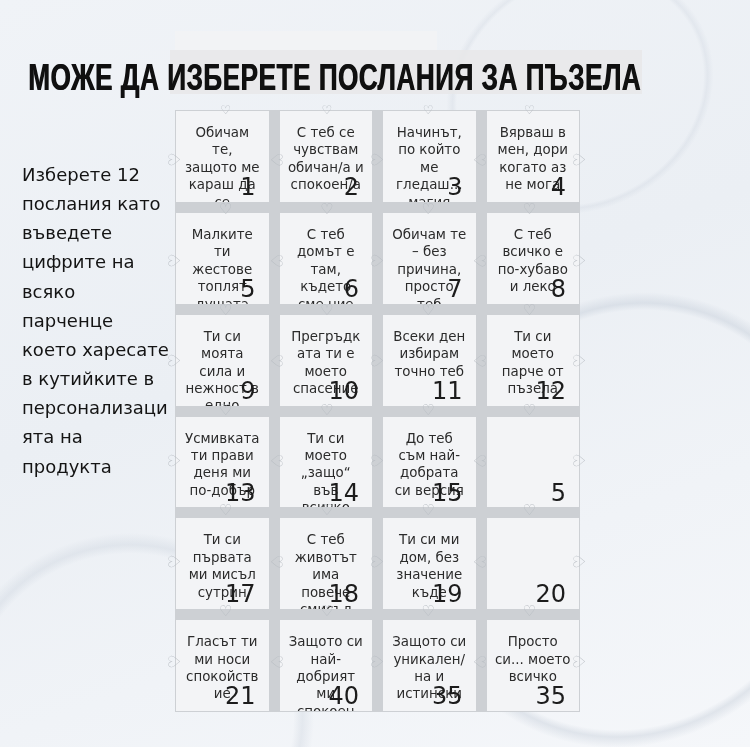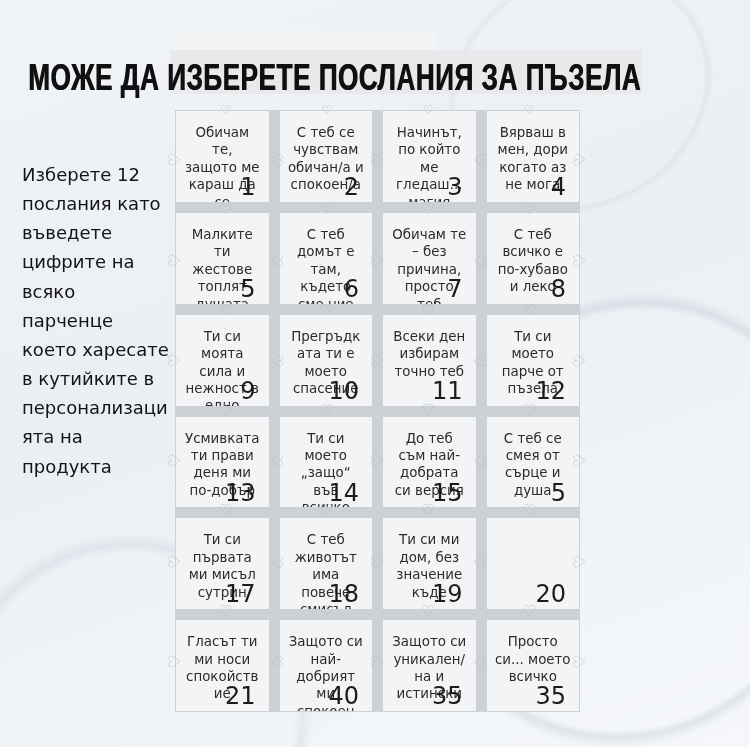--- a/index.html
+++ b/index.html
@@ -151,21 +151,20 @@
         </div>
         <div class="cell">
           <div class="msg">Ти си моето „защо“ във всичко</div>
           <div class="num">14</div>
         </div>
         <div class="cell">
           <div class="msg">До теб съм най-добрата си версия</div>
           <div class="num">15</div>
         </div>
         <div class="cell">
-          <div class="msg">С теб се смея от сърце и душа</div>
           <div class="num">5</div>
         </div>
         <div class="cell">
           <div class="msg">Ти си първата ми мисъл сутрин</div>
           <div class="num">17</div>
         </div>
         <div class="cell">
           <div class="msg">С теб животът има повече смисъл</div>
           <div class="num">18</div>
         </div>

